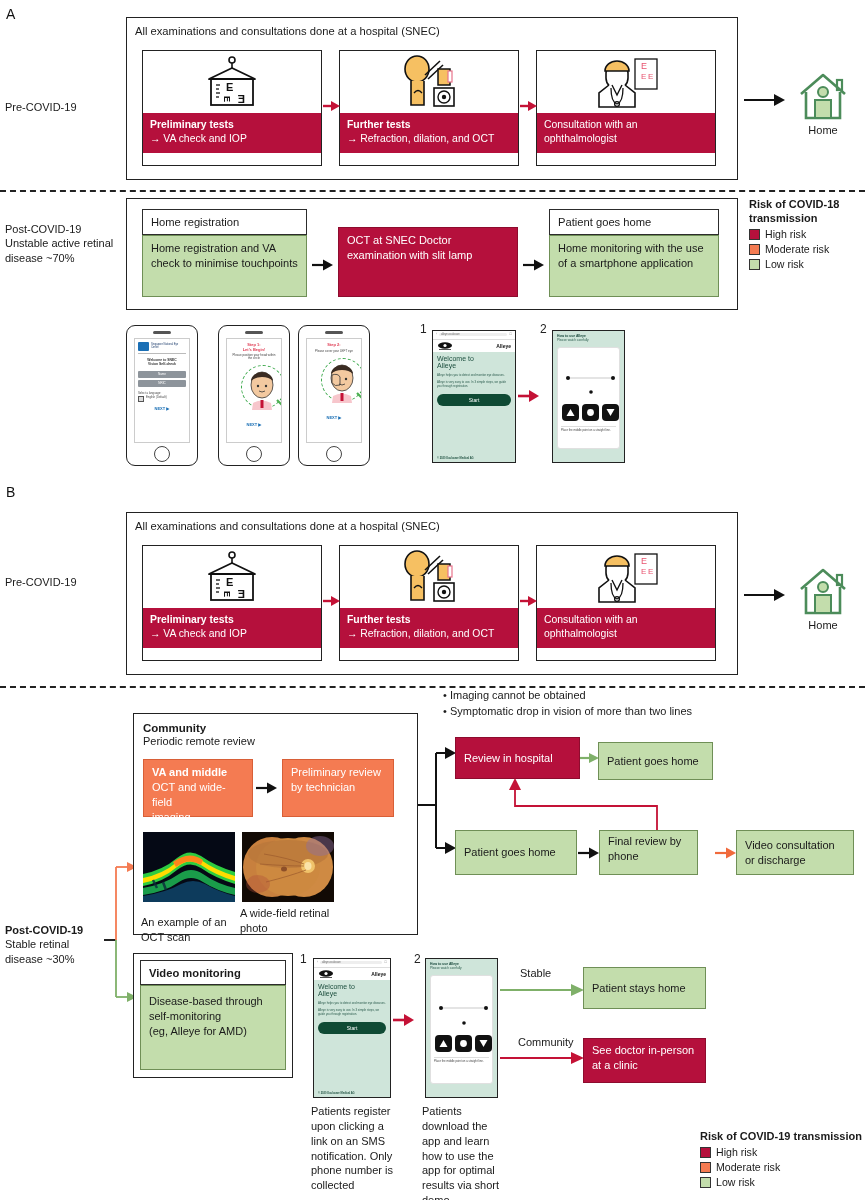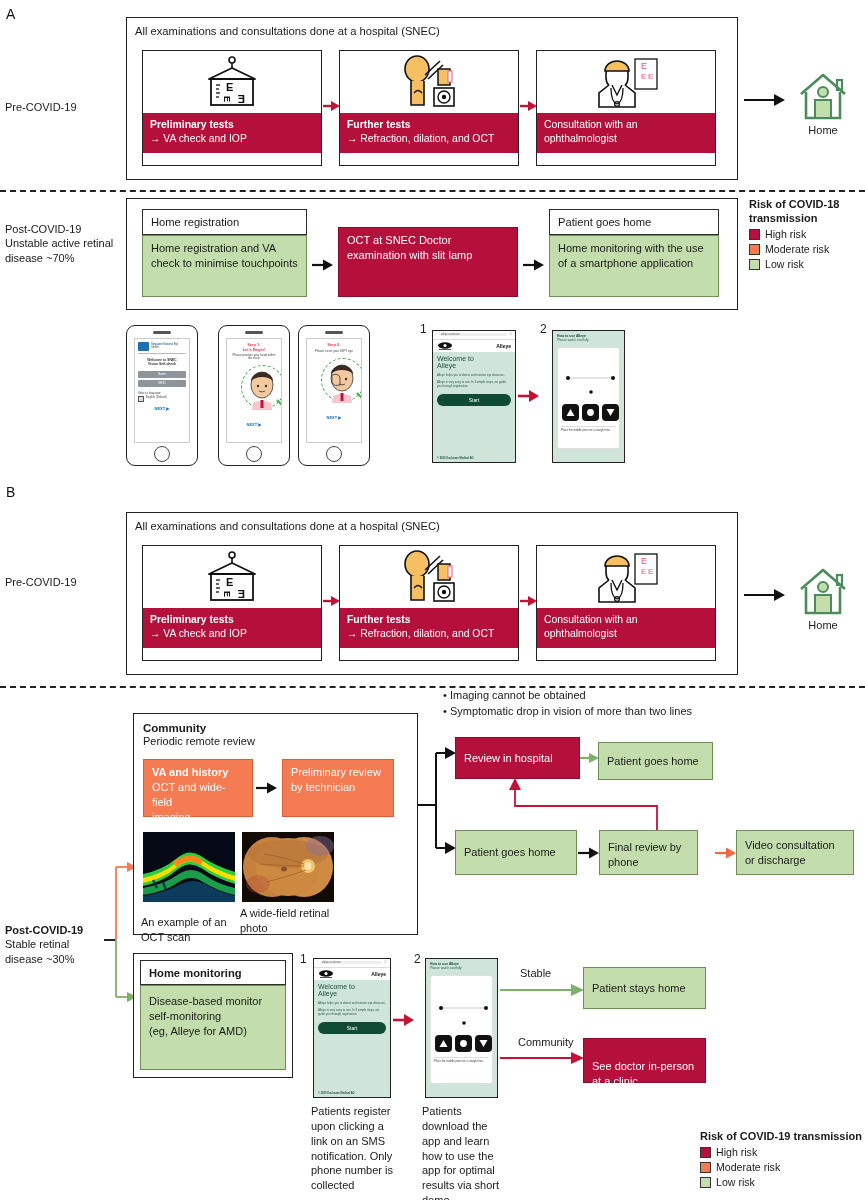--- a/index.html
+++ b/index.html
@@ -437,21 +437,21 @@
   <polygon points="27,147 37,152 27,157" fill="#7FB069"></polygon>
 </svg>
 
 <div class="abs outer-box" style="left:133px;top:713px;width:285px;height:222px;border-width:1.5px;">
   <div style="padding:7px 9px 0 9px;">
     <div style="font-weight:700;font-size:11.5px;">Community</div>
     <div style="font-size:11px;">Periodic remote review</div>
   </div>
   <div class="box orange top" style="left:9px;top:45px;width:110px;height:58px;">
     <div>
-      <b>VA and history</b><br>
+      <b>VA and middle</b><br>
       <span>OCT and wide-field</span><br>
       <span>imaging</span>
     </div>
   </div>
   <svg class="abs" style="left:122px;top:66px;" width="22" height="16">
     <line x1="0" y1="8" x2="12" y2="8" stroke="#111" stroke-width="2.2"></line>
     <polygon points="11,2.5 21,8 11,13.5" fill="#111"></polygon>
   </svg>
   <div class="box orange top" style="left:148px;top:45px;width:112px;height:58px;">
     <div>
@@ -513,21 +513,21 @@
 
 <div class="box green" style="left:598px;top:742px;width:115px;height:38px;">Patient goes home</div>
 
 <div class="box green" style="left:455px;top:830px;width:122px;height:45px;">Patient goes home</div>
 
 <svg class="abs" style="left:578px;top:845px;" width="22" height="16">
   <line x1="0" y1="8" x2="12" y2="8" stroke="#111" stroke-width="2.2"></line>
   <polygon points="11,2.5 21,8 11,13.5" fill="#111"></polygon>
 </svg>
 
-<div class="box green top" style="left:599px;top:830px;width:99px;height:45px;padding-top:9px;">
+<div class="box green top" style="left:599px;top:830px;width:99px;height:45px;padding-top:3px;">
   <div>
     <span>Final review by</span><br>
     <span>phone</span>
   </div>
 </div>
 
 <svg class="abs" style="left:715px;top:845px;" width="22" height="16">
   <line x1="0" y1="8" x2="12" y2="8" stroke="#F06A3C" stroke-width="2.2"></line>
   <polygon points="11,2.5 21,8 11,13.5" fill="#F06A3C"></polygon>
 </svg>
@@ -538,24 +538,24 @@
     <span>or discharge</span>
   </div>
 </div>
 
 <svg class="abs" style="left:505px;top:778px;" width="160" height="56">
   <path d="M152 52 L152 28 L10 28 L10 10" fill="none" stroke="#C41236" stroke-width="1.8"></path>
   <polygon points="4,12 10,0 16,12" fill="#C41236"></polygon>
 </svg>
 
 <div class="abs outer-box" style="left:133px;top:953px;width:160px;height:125px;border-width:1.5px;">
-  <div class="hdrbox" style="position:absolute;left:6px;top:6px;width:146px;height:25px;font-weight:700;">Home monitoring</div>
+  <div class="hdrbox" style="position:absolute;left:6px;top:6px;width:146px;height:25px;font-weight:700;">Video monitoring</div>
   <div class="box green top" style="left:6px;top:31px;width:146px;height:85px;padding-top:8px;">
     <div>
-      <span>Disease-based monitor</span><br>
+      <span>Disease-based through</span><br>
       <span>self-monitoring</span><br>
       <span>(eg, Alleye for AMD)</span>
     </div>
   </div>
 </div>
 
 <div class="abs num" style="left:300px;top:952px;">1</div>
 <div class="pbox" style="left:313px;top:958px;width:78px;height:140px;background:#CFE5DA;">
   <div style="background:#fff;padding:2px 3px;display:flex;gap:2px;align-items:center;border-bottom:1px solid #ddd;">
     <span style="font-size:3px;color:#888;">‹</span>
@@ -626,21 +626,21 @@
   <line x1="0" y1="8" x2="72" y2="8" stroke="#7FB069" stroke-width="2.2"></line>
   <polygon points="71,2 84,8 71,14" fill="#7FB069"></polygon>
 </svg>
 <div class="box green" style="left:583px;top:967px;width:123px;height:42px;">Patient stays home</div>
 
 <div class="abs" style="left:518px;top:1036px;font-size:11px;">Community</div>
 <svg class="abs" style="left:500px;top:1050px;" width="85" height="16">
   <line x1="0" y1="8" x2="72" y2="8" stroke="#C41236" stroke-width="2.2"></line>
   <polygon points="71,2 84,8 71,14" fill="#C41236"></polygon>
 </svg>
-<div class="box red top" style="left:583px;top:1038px;width:123px;height:45px;padding-top:20px;">
+<div class="box red top" style="left:583px;top:1038px;width:123px;height:45px;padding-top:4px;">
   <div>
     <span>See doctor in-person</span><br>
     <span>at a clinic</span>
   </div>
 </div>
 
 <div class="abs" style="left:700px;top:1130px;width:165px;">
   <div class="legend-title">Risk of COVID-19 transmission</div>
   <div class="legend-row">
     <span class="sw" style="background:#B5103C;"></span>

